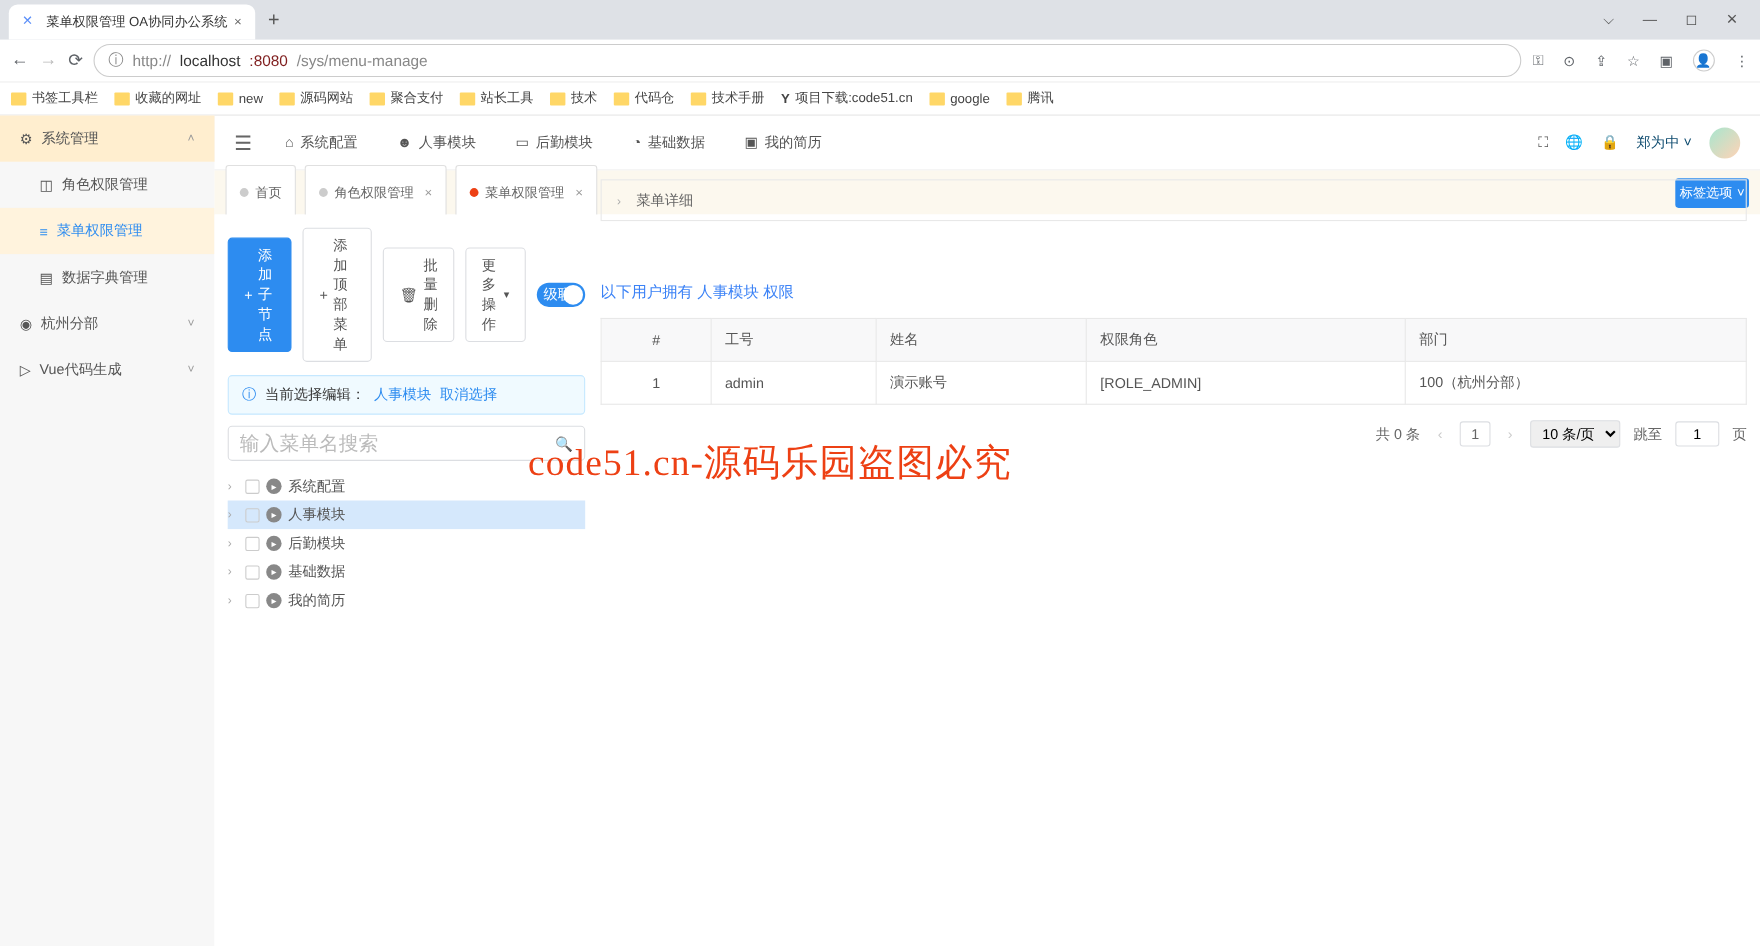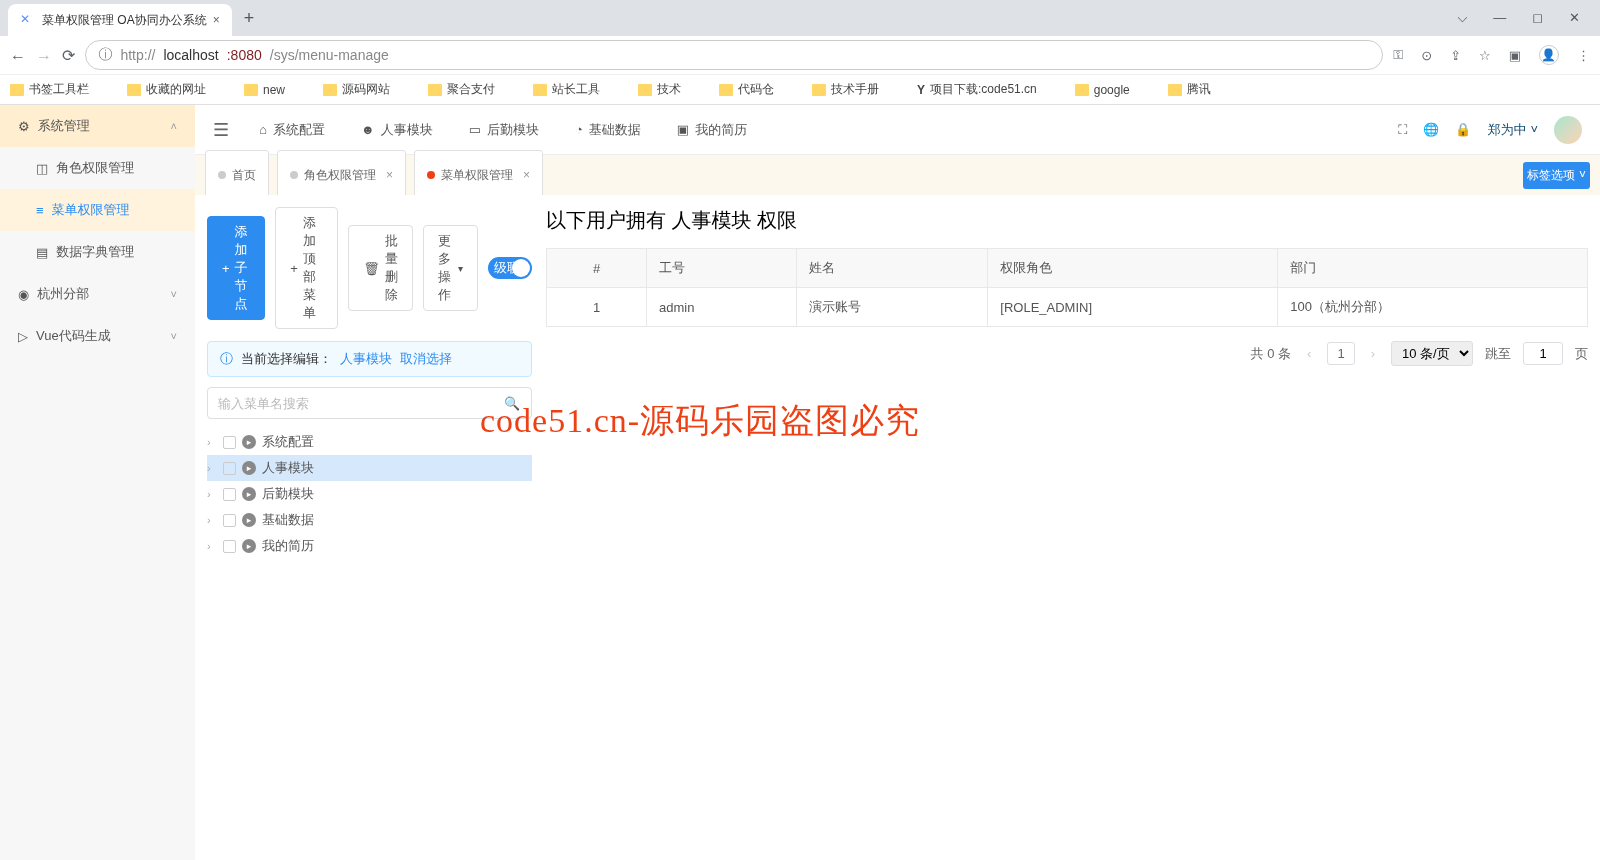--- a/index.html
+++ b/index.html
@@ -13,21 +13,21 @@
 .tab-close { margin-left: auto; color: #666; cursor: pointer; }
 .new-tab-btn { margin-left: 12px; color: #555; cursor: pointer; font-size: 18px; }
 .window-controls { margin-left: auto; display: flex; gap: 26px; color: #555; padding-right: 12px; }
 
 .nav-bar { display: flex; align-items: center; height: 38px; padding: 0 10px; gap: 10px; }
 .nav-btn { color: #5f6368; font-size: 16px; cursor: pointer; }
 .url-bar { flex: 1; display: flex; align-items: center; border: 1px solid #ccc; border-radius: 16px; height: 30px; padding: 0 12px; font-size: 14px; color: #333; gap: 8px; }
 .url-host { color: #333; }
 .nav-right-icons { display: flex; gap: 18px; color: #5f6368; align-items: center; }
 
-.bookmark-bar { display: flex; align-items: center; height: 30px; padding: 0 10px; gap: 38px; background: #fff; border-top: 1px solid #eee; }
+.bookmark-bar { display: flex; align-items: center; height: 30px; padding: 0 10px; gap: 15px; background: #fff; border-top: 1px solid #eee; }
 .bookmark-item { display: flex; align-items: center; gap: 5px; font-size: 12px; color: #444; cursor: pointer; }
 .bm-folder { width: 14px; height: 12px; background: #ffd767; border-radius: 1px; display: inline-block; }
 
 
 .app { display: flex; height: calc(860px - 104px); }
 
 .sidebar { width: 195px; background: #f7f7f7; }
 .side-group { display: flex; align-items: center; height: 42px; padding: 0 18px; cursor: pointer; color: #555; font-size: 13px; }
 .side-group.exp { background: #ffeecf; }
 .side-group .chev { margin-left: auto; color: #999; font-size: 11px; }
@@ -63,34 +63,34 @@
 .toggle { position: relative; display: flex; align-items: center; }
 .toggle-track { width: 44px; height: 22px; background: #2d8cf0; border-radius: 11px; position: relative; }
 .toggle-label { position: absolute; left: 6px; color: #fff; font-size: 13px; line-height: 22px; }
 .toggle-knob { position: absolute; right: 2px; top: 2px; width: 18px; height: 18px; background: #fff; border-radius: 50%; }
 
 .info-bar { display: flex; align-items: center; gap: 8px; padding: 8px 12px; border: 1px solid #c5e8ff; background: #f0faff; border-radius: 4px; font-size: 13px; margin-bottom: 10px; }
 .info-bar .info-icon { color: #2d8cf0; }
 .info-bar .link { color: #2d8cf0; cursor: pointer; }
 
 .search-box { display: flex; align-items: center; border: 1px solid #dcdee2; border-radius: 4px; height: 32px; padding: 0 10px; margin-bottom: 10px; }
-.search-box input { flex: 1; border: none; outline: none; font-size: 13px; color: #333; }
+.search-box input { flex: 1; border: none; outline: none; font-size: 18px; color: #333; }
 .search-box input::placeholder { color: #bbb; }
 .search-icon { color: #bbb; }
 
 .tree-item { display: flex; align-items: center; gap: 6px; padding: 4px 0; font-size: 13px; color: #555; cursor: pointer; }
 .tree-item.selected { background: #d5e8fc; }
 .tree-item .arrow { color: #aaa; font-size: 11px; width: 10px; }
 .tree-item .cb { width: 13px; height: 13px; border: 1px solid #ccc; border-radius: 2px; }
 .tree-item .node-icon { width: 14px; height: 14px; background: #888; border-radius: 50%; display: inline-flex; align-items: center; justify-content: center; color: #fff; font-size: 9px; }
 
 .panel-header { border: 1px solid #e8e8e8; padding: 9px 14px; font-size: 13px; color: #666; cursor: pointer; margin-bottom: 14px; }
 .panel-header .arrow { color: #aaa; margin-right: 10px; font-size: 11px; }
 
-.note-text { color: #000000; font-size: 20px; margin-bottom: 14px; }
+.note-text { color: #3b82f6; font-size: 14px; margin-bottom: 14px; }
 
 .data-table { width: 100%; border: 1px solid #e8e8e8; border-collapse: collapse; }
 .data-table th, .data-table td { border: 1px solid #e8e8e8; padding: 10px 12px; text-align: left; font-size: 13px; font-weight: normal; color: #555; }
 .data-table th { background: #f8f8f9; }
 
 .pager { display: flex; align-items: center; justify-content: flex-end; gap: 12px; margin-top: 14px; font-size: 13px; color: #666; }
 .pager .pg-btn { color: #ccc; cursor: pointer; padding: 0 4px; }
 .pager .pg-num { border: 1px solid #dcdee2; padding: 3px 9px; border-radius: 3px; cursor: pointer; }
 .pager select, .pager input { border: 1px solid #dcdee2; border-radius: 3px; padding: 3px 6px; font-size: 13px; }
 .pager input { width: 40px; text-align: center; }
@@ -338,20 +338,24 @@
           <div class="tree-item">
               <span class="arrow">›</span>
               <span class="cb"></span>
               <span class="node-icon">▸</span>
               <span>我的简历</span>
             </div>
         </div>
       </div>
 
       <div class="right-panel">
+        <div class="panel-header" style="margin-top:-44px;margin-bottom:56px">
+          <span class="arrow">›</span>
+          <span>菜单详细</span>
+        </div>
         <div class="note-text">
           <span>以下用户拥有 </span><span>人事模块</span><span> 权限</span>
         </div>
         <table class="data-table">
           <thead>
               <tr>
             <th style="text-align:center;width:100px">#</th>
             <th>工号</th>
             <th>姓名</th>
             <th>权限角色</th>

